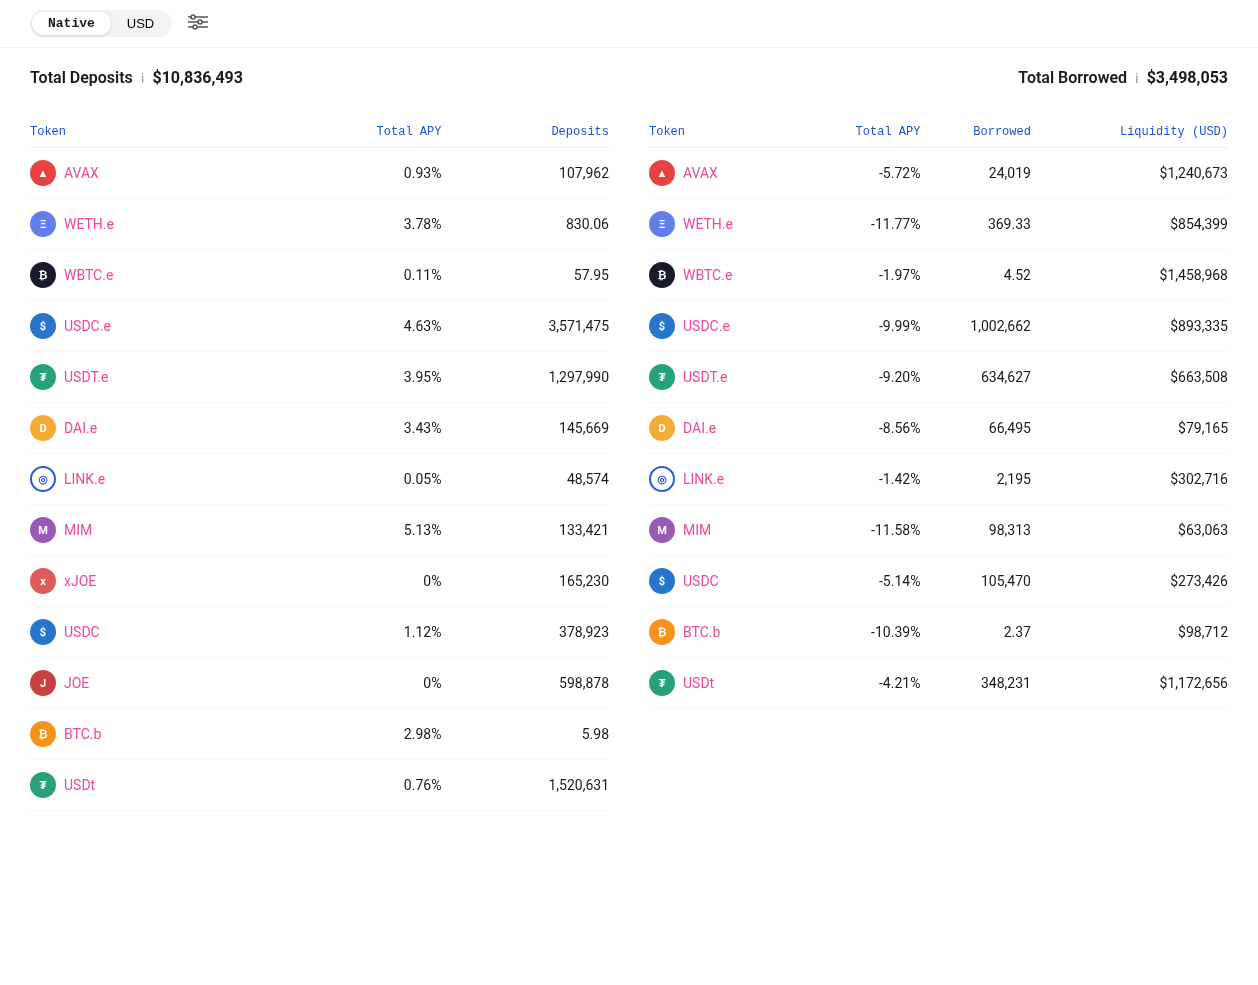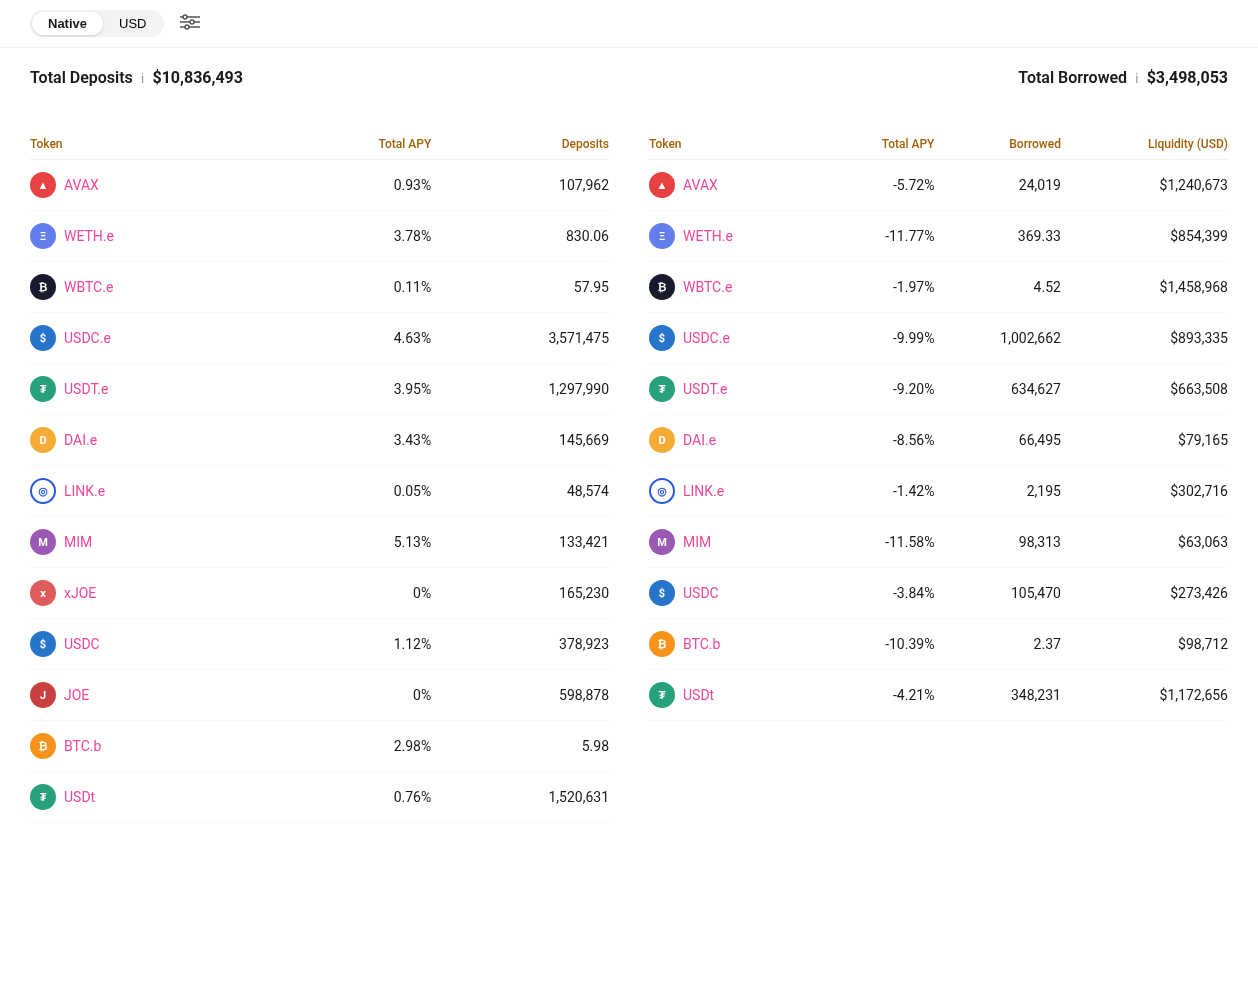--- a/index.html
+++ b/index.html
@@ -29,34 +29,35 @@
       cursor: pointer;
       font-size: 13px;
       background: transparent;
       color: #000000;
     }
     .toggle-btn.active {
       background: #fff;
       color: #1a1a1a;
       font-weight: 600;
       box-shadow: 0 1px 3px rgba(0,0,0,0.15);
+      font-family: Liberation Mono, monospace;
     }
     .filter-icon {
       margin-left: 8px;
       cursor: pointer;
       color: #666;
       font-size: 16px;
     }
     .main-content {
       padding: 20px 30px;
     }
     .summary-row {
       display: flex;
       justify-content: space-between;
-      margin-bottom: 42px;
+      margin-bottom: 30px;
     }
     .summary-section {
       display: flex;
       align-items: center;
       gap: 8px;
     }
     .summary-label {
       font-size: 16px;
       font-weight: 600;
       color: #1a1a1a;
@@ -78,24 +79,25 @@
     .table-section {
       flex: 1;
     }
     table {
       width: 100%;
       border-collapse: collapse;
     }
     thead th {
       font-size: 12px;
       font-weight: 500;
-      color: #a16207;
+      color: #1d4ed8;
       padding: 8px 0;
       text-align: right;
       border-bottom: 1px solid #f0f0f0;
+      font-family: Liberation Mono, monospace;
     }
     thead th:first-child {
       text-align: left;
     }
     tbody tr {
       border-bottom: 1px solid #f8f8f8;
     }
     tbody td {
       padding: 12px 0;
       text-align: right;
@@ -406,21 +408,21 @@
     <td>98,313</td>
     <td>$63,063</td>
   </tr>
             <tr>
     <td>
       <div class="token-cell">
         <div class="token-icon" style="background:#2775CA;">$</div>
         <span class="token-name">USDC</span>
       </div>
     </td>
-    <td>-3.84%</td>
+    <td>-5.14%</td>
     <td>105,470</td>
     <td>$273,426</td>
   </tr>
             <tr>
     <td>
       <div class="token-cell">
         <div class="token-icon" style="background:#F7931A;">₿</div>
         <span class="token-name">BTC.b</span>
       </div>
     </td>

